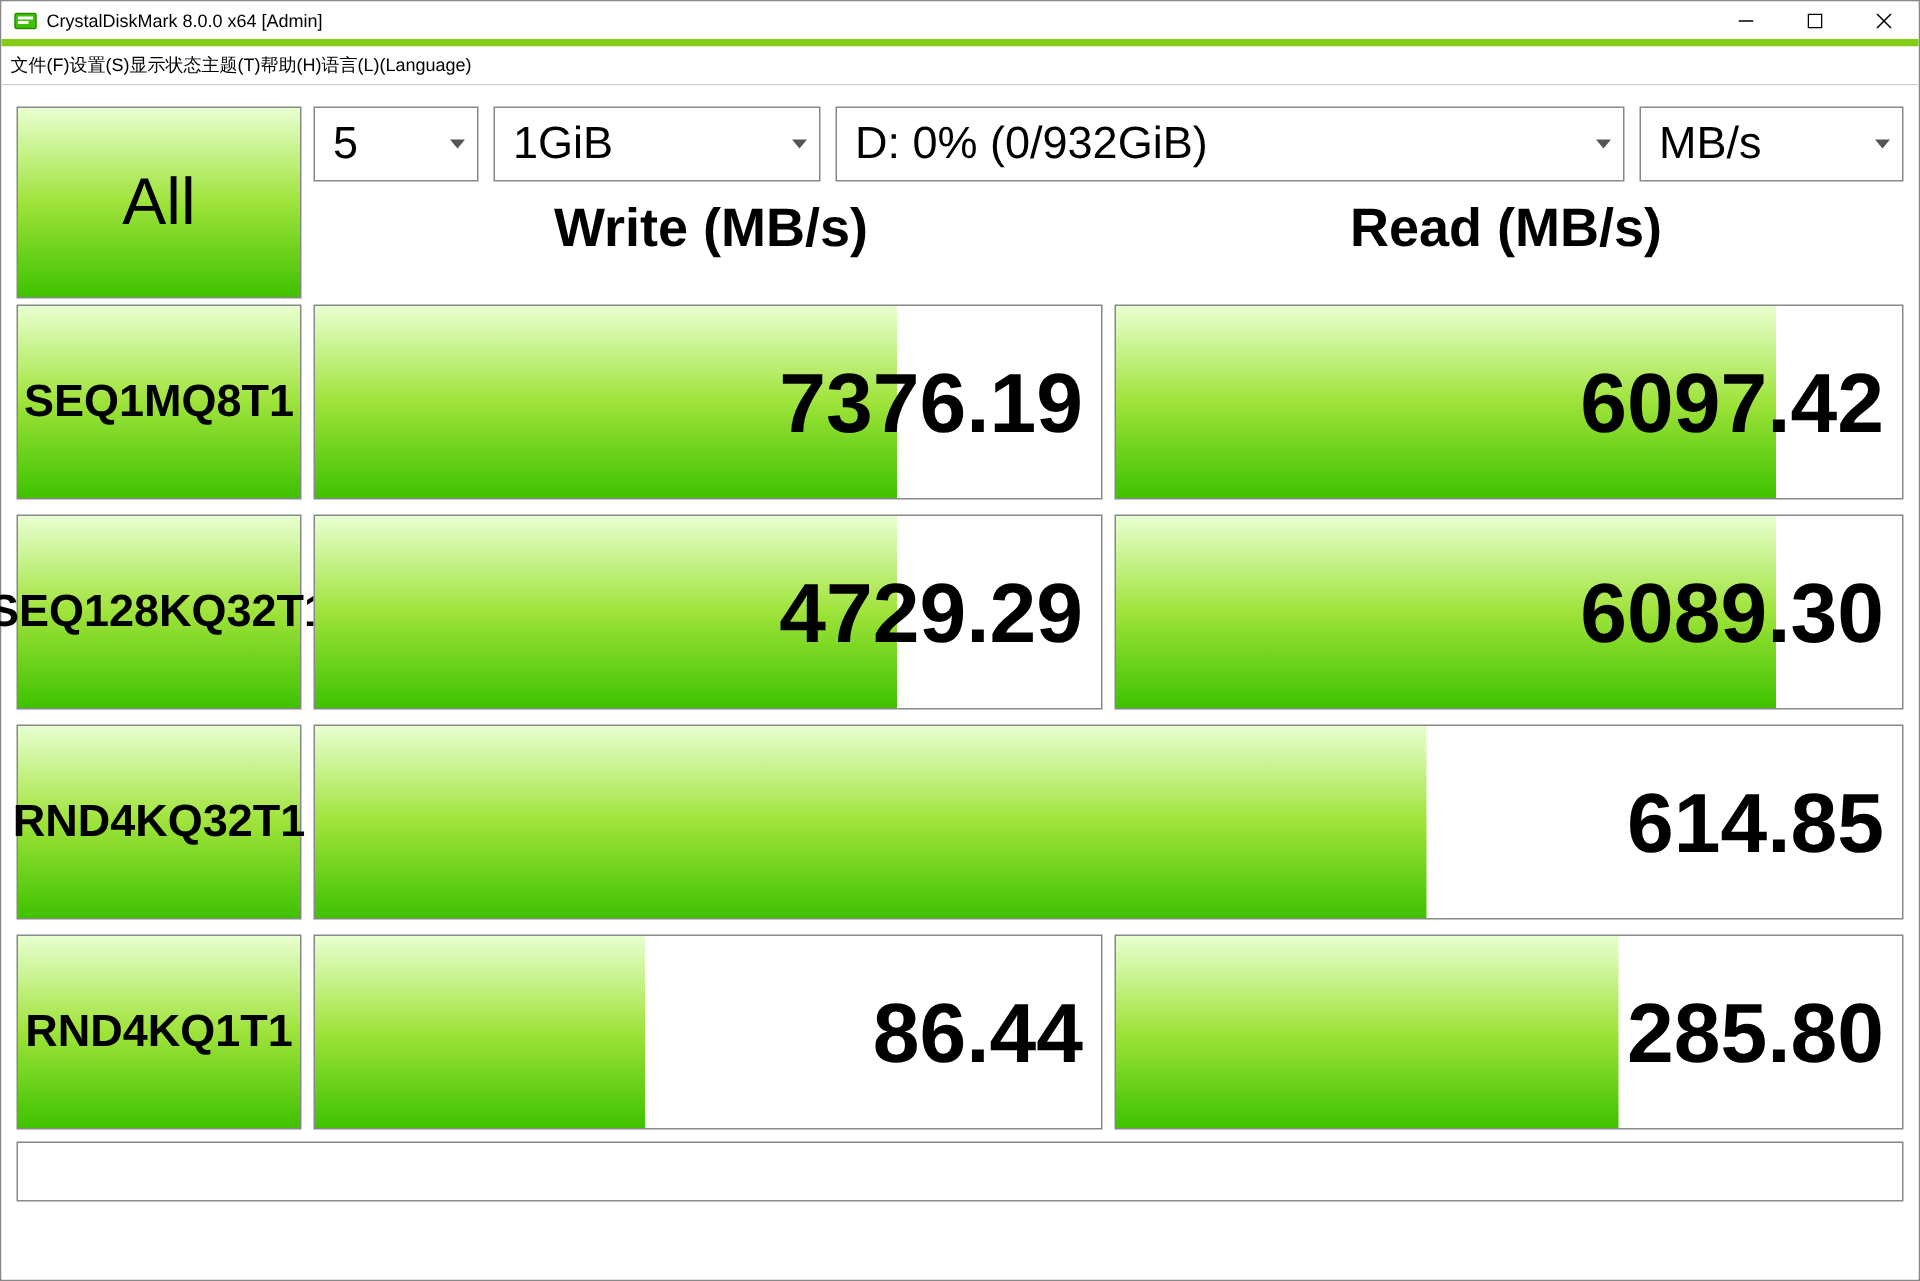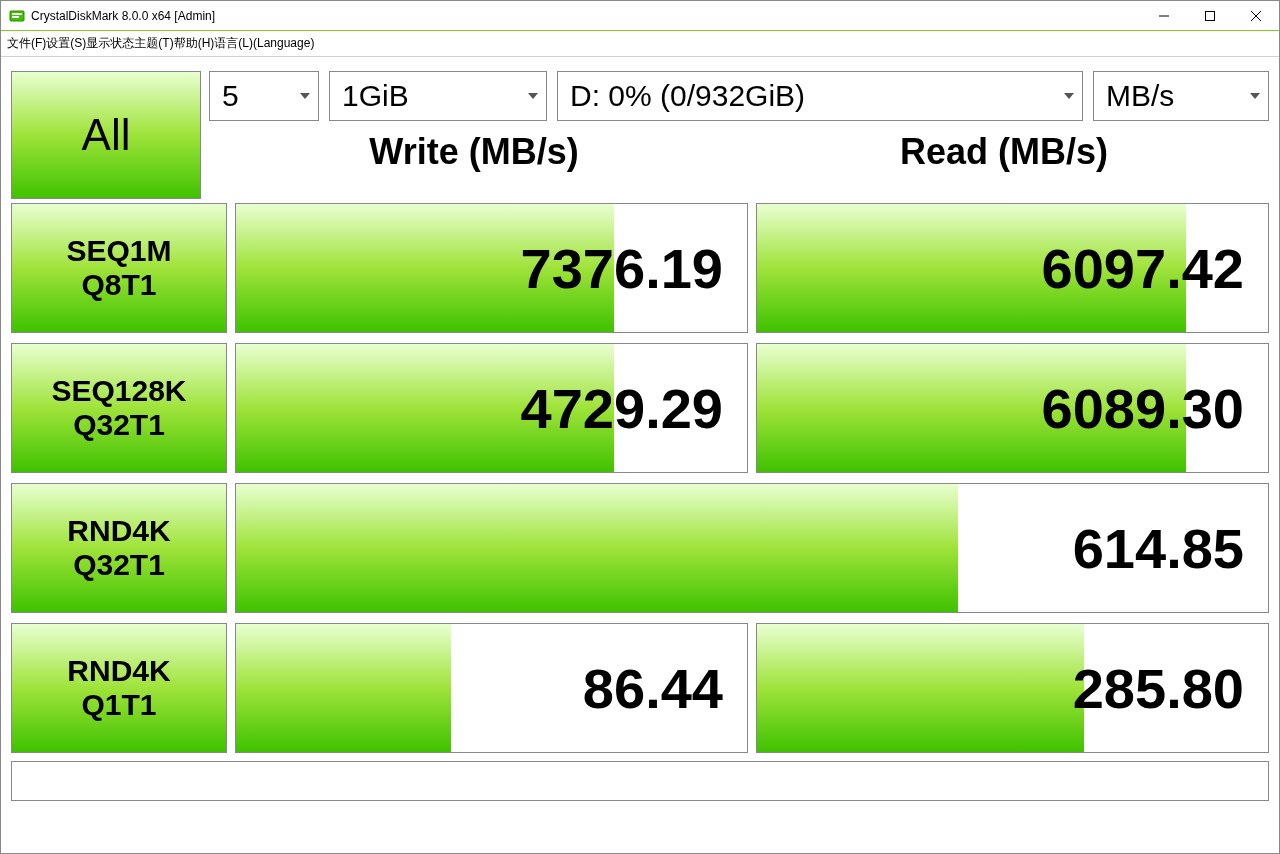--- a/index.html
+++ b/index.html
@@ -1,20 +1,20 @@
 <!DOCTYPE html>
 <html><head>
 <meta charset="utf-8">
 <style>
   * { box-sizing: border-box; margin: 0; padding: 0; }
   html, body { width: 1280px; height: 854px; overflow: hidden; font-family: "Segoe UI", "Microsoft YaHei", Arial, sans-serif; background: #fff; }
   .window { width: 1280px; height: 854px; border: 1px solid #888; display: flex; flex-direction: column; }
 
   
-  .titlebar { height: 30px; display: flex; align-items: center; background: #fff; border-bottom: 1px solid #84cc16; font-size: 12px; color: #000; }
+  .titlebar { height: 30px; display: flex; align-items: center; background: #fff; border-bottom: 5px solid #84cc16; font-size: 12px; color: #000; }
   .titlebar .icon { width: 16px; height: 16px; margin: 0 6px 0 8px; }
   .titlebar .title { flex: 0 0 auto; }
   .titlebar .spacer { flex: 1; }
   .winbtn { width: 46px; height: 30px; display: flex; align-items: center; justify-content: center; }
   .winbtn svg { width: 10px; height: 10px; }
 
   
   .menubar { height: 26px; display: flex; align-items: center; padding: 0 6px; font-size: 12px; background: #fff; border-bottom: 1px solid #d0d0d0; }
   .menubar span { color: #000; }
 
@@ -42,31 +42,31 @@
   .dd-drive { flex: 1; }
   .dd-unit  { width: 176px; }
 
   .col-headers { display: flex; margin-top: 6px; }
   .col-headers .lbl { flex: 1; text-align: center; font-size: 36px; font-weight: 700; color: #000; }
 
   
   .tests { display: flex; flex-direction: column; gap: 10px; margin-top: 4px; }
   .test-row { display: flex; gap: 8px; height: 130px; }
   .test-btn {
-    width: 216px;
+    width: 190px;
     background: linear-gradient(to bottom, #e8ffd0 0%, #9fe33a 50%, #3fc200 100%);
     border: 1px solid #888;
-    display: flex; flex-direction: column; align-items: center; justify-content: center;
+    display: flex; flex-direction: row; align-items: center; justify-content: center;
     font-size: 30px; font-weight: 700; color: #000; line-height: 1.15;
   }
   .val-cell {
     flex: 1; border: 1px solid #888; background: #fff; position: relative;
     display: flex; align-items: center; justify-content: flex-end;
     font-size: 56px; font-weight: 700; color: #000;
-    padding-right: 24px;
+    padding-right: 12px;
   }
   .val-cell .bar {
     position: absolute; left: 0; top: 0; bottom: 0;
     background: linear-gradient(to bottom, #e8ffd0 0%, #9fe33a 50%, #3fc200 100%);
     z-index: 0;
   }
   .val-cell .num { position: relative; z-index: 1; }
 
   
   .footer-strip { height: 40px; border: 1px solid #888; margin-top: 8px; background: #fff; }

